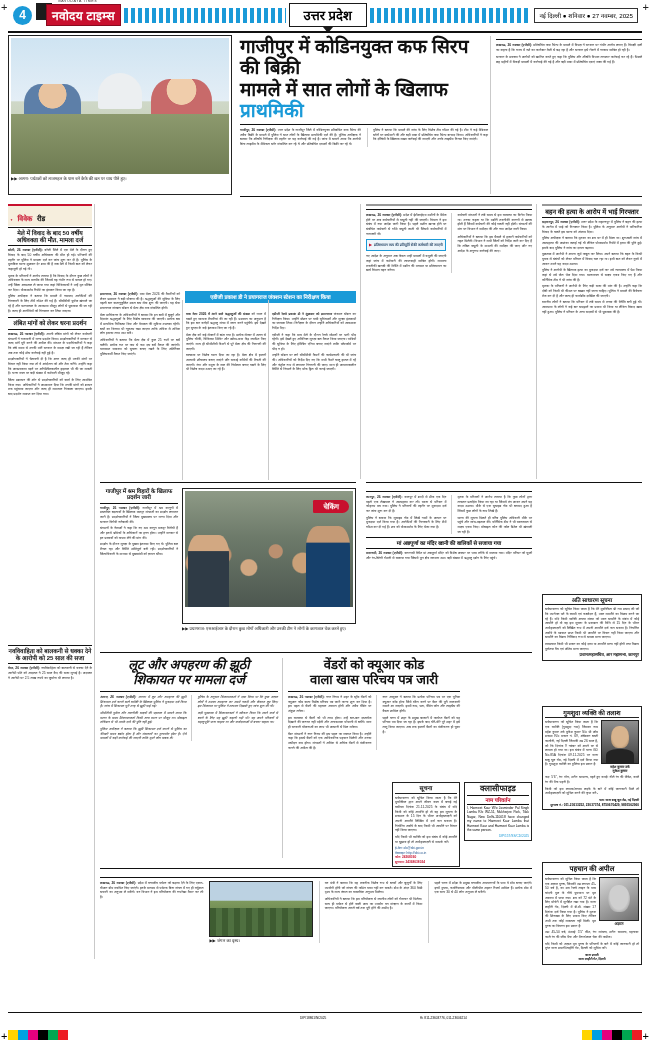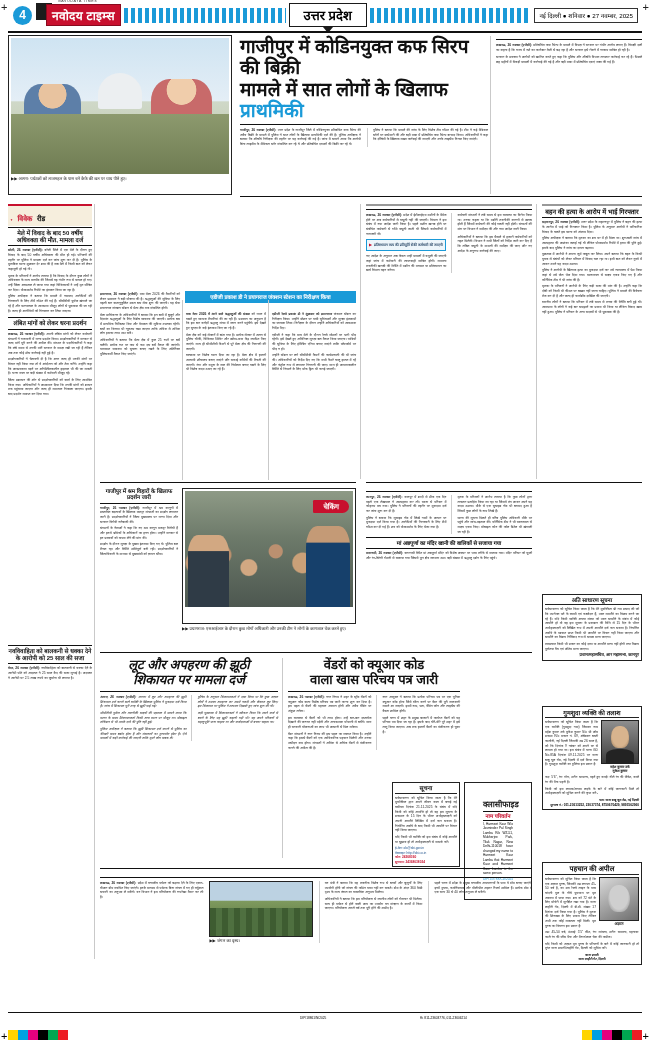--- a/index.html
+++ b/index.html
@@ -425,21 +425,21 @@
         <div class="body-text" style="margin-top:2px;">इस व्यवस्था से वेंडरों को भी लाभ होगा। उन्हें बार-बार दस्तावेज दिखाने की जरूरत नहीं पड़ेगी और अनावश्यक परेशानी से बचेंगे। साथ ही सरकारी योजनाओं का लाभ भी आसानी से मिल सकेगा।</div>
         <div class="body-text" style="margin-top:2px;">वेंडर संगठनों ने नगर निगम की इस पहल का स्वागत किया है। उन्होंने कहा कि इससे वेंडरों को एक आधिकारिक पहचान मिलेगी और उनका उत्पीड़न कम होगा। संगठनों ने अधिक से अधिक वेंडरों से पंजीकरण कराने की अपील की है।</div>
       </div>
       <div style="width:50%;border-left:1px solid #ccc;padding-left:5px;">
         <div class="body-text">नगर आयुक्त ने बताया कि प्रत्येक परिचय पत्र पर एक यूनिक क्यूआर कोड होगा जिसे स्कैन करने पर वेंडर की पूरी जानकारी सामने आ जाएगी। इसमें नाम, पता, वेंडिंग जोन और लाइसेंस की वैधता शामिल होगी।</div>
         <div class="body-text" style="margin-top:2px;">पहले चरण में शहर के प्रमुख बाजारों में कार्यरत वेंडरों को यह परिचय पत्र दिया जा रहा है। इसके बाद धीरे-धीरे पूरे शहर में इसे लागू किया जाएगा। अब तक हजारों वेंडरों का पंजीकरण हो चुका है।</div>
       </div>
     </div>
   </div>
 
-  <div class="abs boxed" style="left:464px;top:782px;width:68px;padding:18px;">
+  <div class="abs boxed" style="left:464px;top:782px;width:68px;padding:2px;">
     <div class="hl center" style="font-size:8px;background:#fff;color:#1a1a1a;">क्लासीफाइड</div>
     <div class="hr" style="margin:1px 0;"></div>
     <div class="hl center" style="font-size:5.4px;color:#c8102e;">नाम परिवर्तन</div>
     <div class="hr" style="margin:1px 0;"></div>
     <div class="bl" style="text-align:justify;">I, Harmeet Kaur W/o Jasminder Pal Singh Lamba R/o WZ-51, Mukherjee Park, Tilak Nagar, New Delhi-110018 have changed my name to Harmeet Kaur Lamba that Harmeet Kaur and Harmeet Kaur Lamba is the same person.</div>
     <div class="bl" style="text-align:right;margin-top:1px;color:#1a9ad8;">DIP/157/SS/CD/2025</div>
   </div>
 
   <div class="abs boxed" style="left:392px;top:782px;width:68px;padding:2px;">
     <div class="hl center" style="font-size:6px;border-bottom:1px solid #222;padding-bottom:1px;">सूचना</div>

